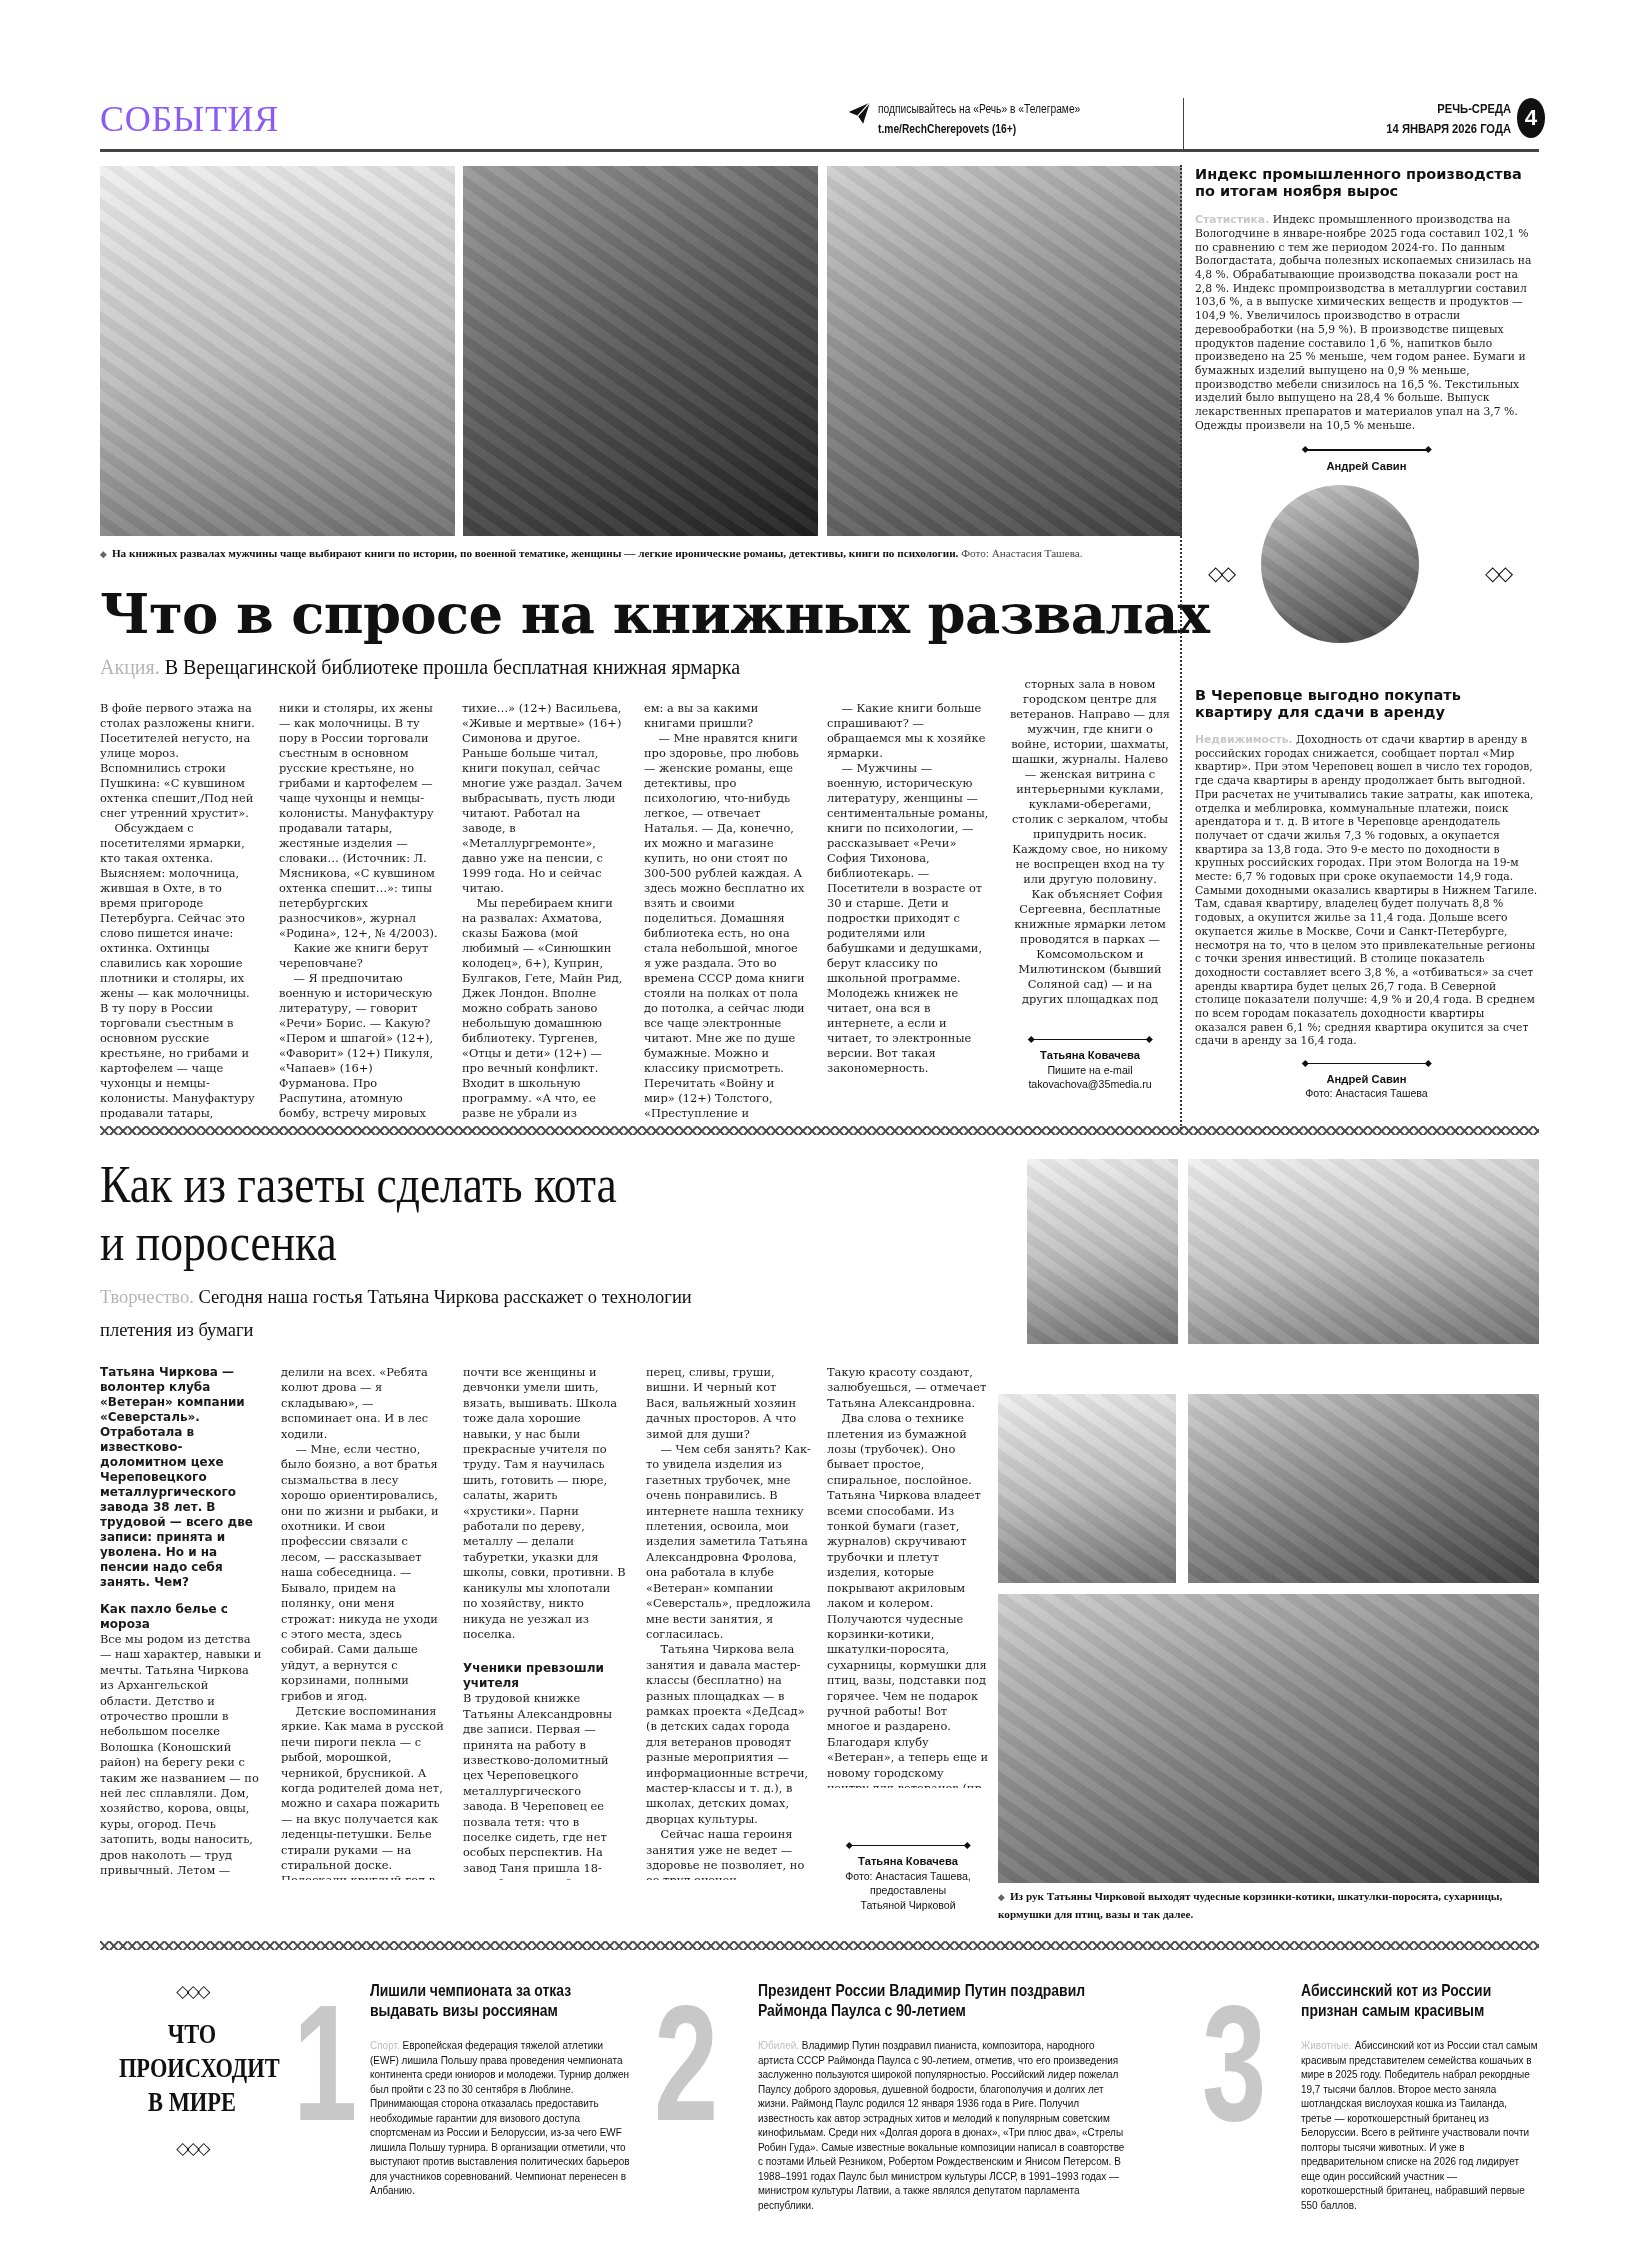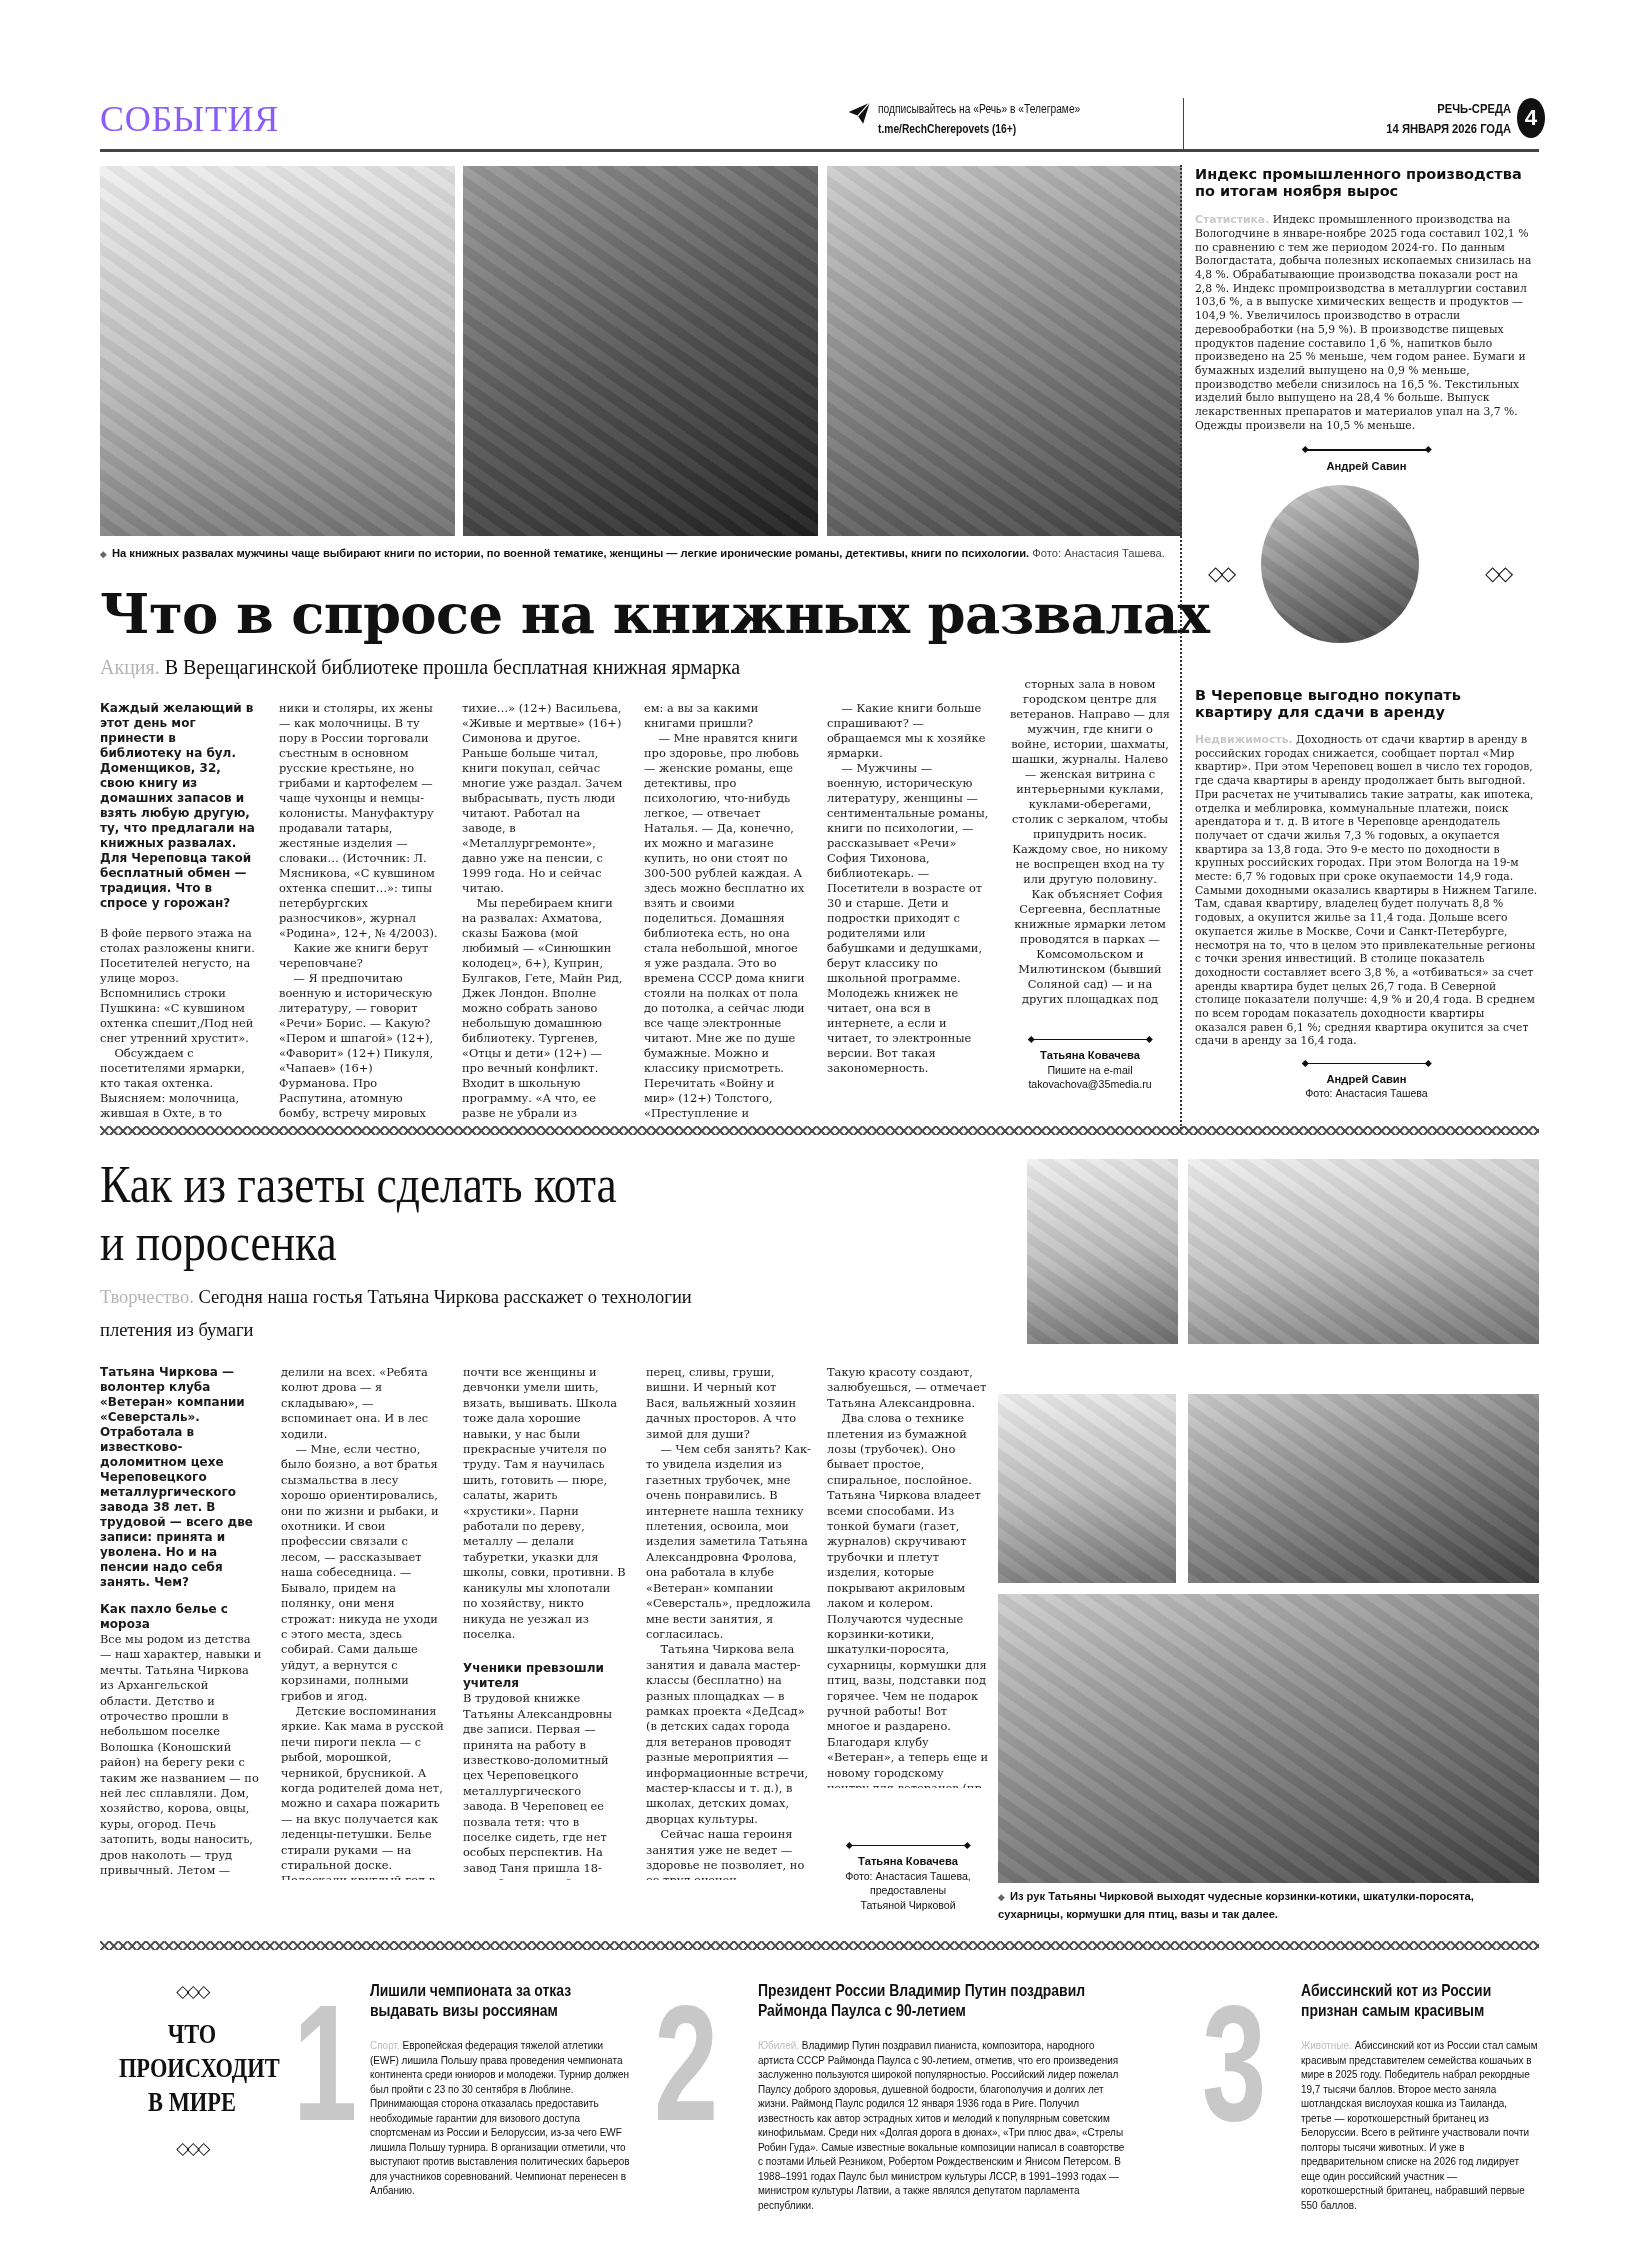--- a/index.html
+++ b/index.html
@@ -15,21 +15,21 @@
   .paper-name { left: 1287px; top: 99px; width: 224px; text-align: right; font-family: "Liberation Sans", sans-serif; font-weight: bold; font-size: 13.2px; line-height: 20px; transform: scaleX(0.85); transform-origin: right top; }
   .page-num { left: 1517px; top: 98px; width: 28px; height: 40px; border-radius: 50%; background: #111; color: #fff; font-family: "Liberation Sans", sans-serif; font-weight: bold; font-size: 22.4px; text-align: center; line-height: 40px; }
   .head-rule { left: 100px; top: 149px; width: 1439px; height: 2.6px; background: #444; }
 
   
   .photo { background: linear-gradient(160deg, #cfcfcf 0%, #8a8a8a 45%, #3e3e3e 100%); overflow: hidden; }
   .photo::after { content: ""; position: absolute; inset: 0; background: repeating-linear-gradient(35deg, rgba(255,255,255,0.06) 0 9.2px, rgba(0,0,0,0.05) 9.2px 18.5px); }
   .photo.light { background: linear-gradient(170deg, #f0f0f0 0%, #bdbdbd 50%, #6e6e6e 100%); }
   .photo.dark { background: linear-gradient(150deg, #9a9a9a 0%, #555 50%, #1e1e1e 100%); }
 
-  .caption { font-family: Liberation Sans, sans-serif; font-size: 11.2px; line-height: 17px; font-weight: bold; }
+  .caption { font-family: Liberation Serif, serif; font-size: 11.2px; line-height: 17px; font-weight: bold; }
   .caption .muted { font-weight: normal; color: #444; }
   .caption .dia { font-size: 8.6px; color: #666; margin-right: 5.3px; }
 
   .hl-big { left: 100px; top: 581px; font-family: "DejaVu Serif", serif; font-weight: bold; font-size: 55px; letter-spacing: -0.7px; line-height: 66px; white-space: nowrap; transform: scaleX(0.99); transform-origin: left top; }
   .lead-line { font-family: "Liberation Serif", serif; font-size: 20px; line-height: 26.4px; }
   .rubric { color: #b5b5b5; }
 
   .col { font-family: "DejaVu Serif", serif; font-size: 11.4px; line-height: 15px; color: #1a1a1a; text-align: left; }
   .col p { text-indent: 0; }
   .col p.ind { text-indent: 14.5px; }
@@ -93,21 +93,20 @@
   <span class="muted">Фото: Анастасия Ташева.</span>
 </div>
 
 <div class="abs hl-big">Что в спросе на книжных развалах</div>
 <div class="abs lead-line" style="left:100px;top:654px;width:1083px;">
   <span class="rubric">Акция.</span>
   <span>В Верещагинской библиотеке прошла бесплатная книжная ярмарка</span>
 </div>
 
 <div class="abs col" style="left:100px;top:701px;width:158px;height:423px;overflow:hidden;">
-  <div class="intro">Каждый желающий в этот день мог принести в библиотеку на бул. Доменщиков, 32, свою книгу из домашних запасов и взять любую другую, ту, что предлагали на книжных развалах. Для Череповца такой бесплатный обмен — традиция. Что в спросе у горожан?</div>
   <p>В фойе первого этажа на столах разложены книги. Посетителей негусто, на улице мороз. Вспомнились строки Пушкина: «С кувшином охтенка спешит,/Под ней снег утренний хрустит».</p>
   <p class="ind">Обсуждаем с посетителями ярмарки, кто такая охтенка. Выясняем: молочница, жившая в Охте, в то время пригороде Петербурга. Сейчас это слово пишется иначе: охтинка. Охтинцы славились как хорошие плотники и столяры, их жены — как молочницы. В ту пору в России торговали съестным в основном русские крестьяне, но грибами и картофелем — чаще чухонцы и немцы-колонисты. Мануфактуру продавали татары, жестяные изделия — словаки… (Источник: Л. Мясникова, «С кувшином охтенка спешит…»: типы петербургских разносчиков», журнал «Родина», 12+, № 4/2003).</p>
 </div>
 <div class="abs col" style="left:279px;top:701px;width:162px;height:423px;overflow:hidden;">
   <p>ники и столяры, их жены — как молочницы. В ту пору в России торговали съестным в основном русские крестьяне, но грибами и картофелем — чаще чухонцы и немцы-колонисты. Мануфактуру продавали татары, жестяные изделия — словаки… (Источник: Л. Мясникова, «С кувшином охтенка спешит…»: типы петербургских разносчиков», журнал «Родина», 12+, № 4/2003).</p>
   <p class="ind">Какие же книги берут череповчане?</p>
   <p class="ind">— Я предпочитаю военную и историческую литературу, — говорит «Речи» Борис. — Какую? «Пером и шпагой» (12+), «Фаворит» (12+) Пикуля, «Чапаев» (16+) Фурманова. Про Распутина, атомную бомбу, встречу мировых лидеров в Тегеране. О Великой Отечественной войне: «А зори здесь тихие…» (12+) Васильева, «Живые и мертвые» (16+) Симонова и другое. Раньше больше читал, книги покупал, сейчас многие уже раздал. Зачем выбрасывать, пусть люди читают. Работал на заводе, в «Металлургремонте», давно уже на пенсии, с 1999 года. Но и сейчас читаю.</p>
 </div>
 <div class="abs col" style="left:462px;top:701px;width:162px;height:423px;overflow:hidden;">
   <p>тихие…» (12+) Васильева, «Живые и мертвые» (16+) Симонова и другое. Раньше больше читал, книги покупал, сейчас многие уже раздал. Зачем выбрасывать, пусть люди читают. Работал на заводе, в «Металлургремонте», давно уже на пенсии, с 1999 года. Но и сейчас читаю.</p>

